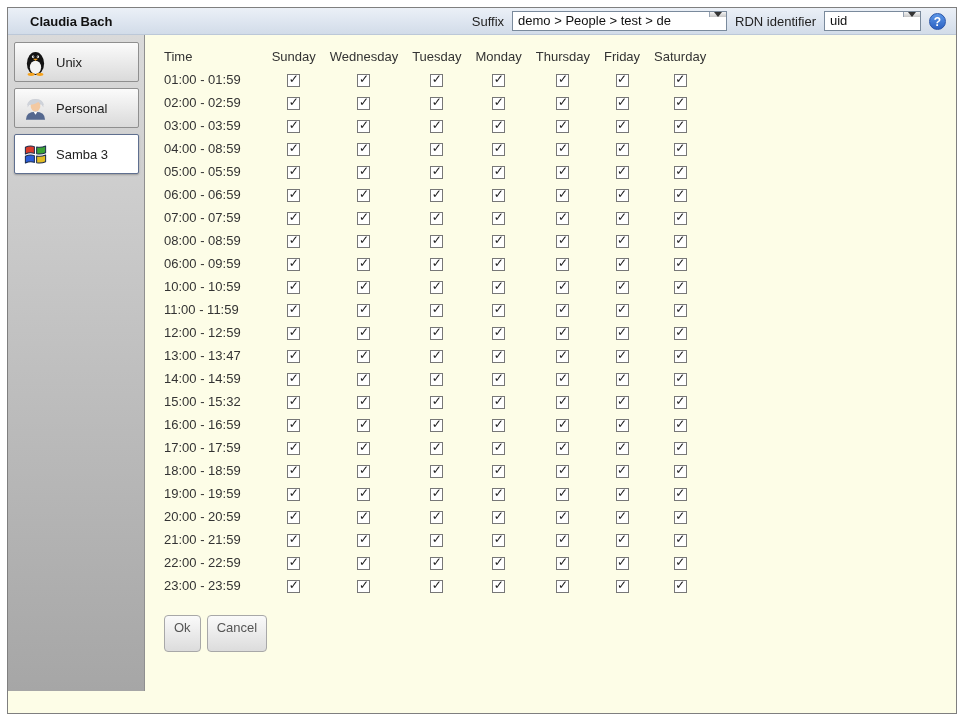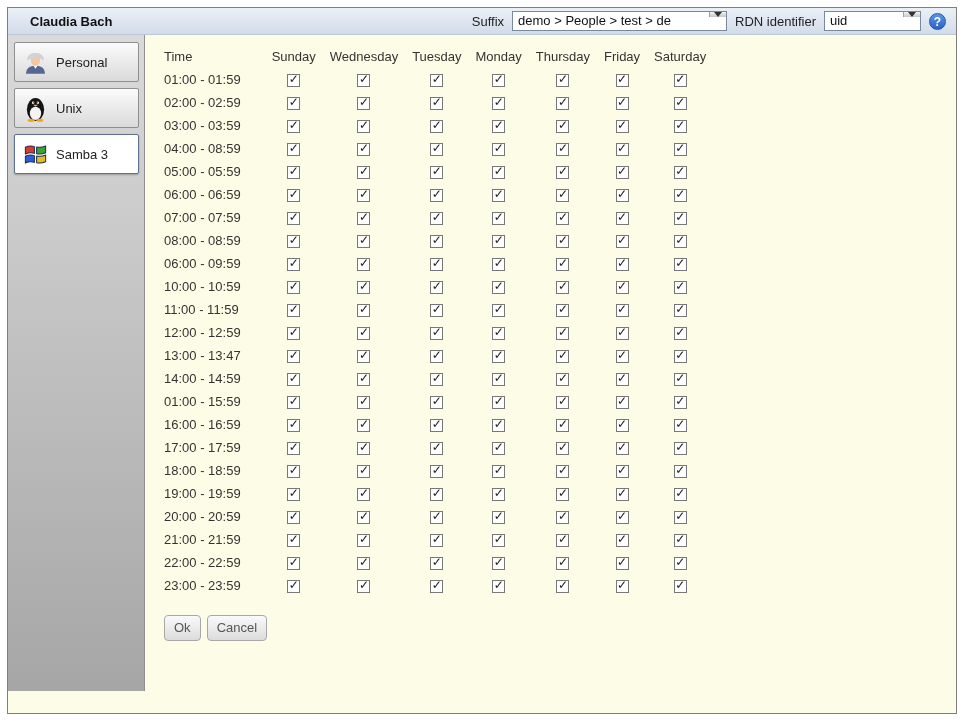--- a/index.html
+++ b/index.html
@@ -60,21 +60,21 @@
     appearance:none; -webkit-appearance:none; width:13px; height:13px; margin:0;
     background:#fff; border:1px solid #777; position:relative; vertical-align:middle; cursor:pointer;
   }
   input[type=checkbox]:checked::after {
     content:"\2713"; position:absolute; left:0.5px; top:-2px; font-size:12px; line-height:13px; color:#222;
   }
   .actions { margin-top:18px; display:flex; gap:6px; }
   .btn {
     font-family:"Liberation Sans", sans-serif; font-size:13px; color:#555;
     background:linear-gradient(#fafafa,#dcdcdc); border:1px solid #a8a8a8; border-radius:4px;
-    padding:4px 9px 5px 9px; cursor:pointer;
+    padding:4px 9px 16px 9px; cursor:pointer;
   }
 </style>
 </head>
 <body>
 
 <div class="window">
 
   <div class="titlebar">
     <span class="username">Claudia Bach</span>
     <div class="titlebar-right">
@@ -94,45 +94,45 @@
       </div>
       <span class="help-icon">?</span>
     </div>
   </div>
 
 
   <div class="bodyrow">
     <div class="sidebar">
         <div class="tab">
           <span class="tab-icon">
-            <svg viewBox="0 0 24 24" width="27" height="27">
-              <path d="M5 11 Q4.5 3.5 12 3.5 Q19.5 3.5 19 11 L17.5 8.5 L6.5 8.5 Z" fill="#c9ccd3"></path>
-              <ellipse cx="12" cy="9.8" rx="4.3" ry="4.9" fill="#f3c9a2"></ellipse>
-              <path d="M4.5 9 Q5 4 12 4 Q19 4 19.5 9 Q16 8 14.5 6.2 Q11 8.6 4.5 9 Z" fill="#cfd3da"></path>
-              <path d="M3.5 22 Q3.5 14.8 12 14.8 Q20.5 14.8 20.5 22 Z" fill="#55688f"></path>
-              <path d="M10.3 14.9 L12 17.6 L13.7 14.9 Z" fill="#ffffff"></path>
-            </svg>
-          </span>
-          <span class="tab-label">Personal</span>
-        </div>
-        <div class="tab">
-          <span class="tab-icon">
             <svg viewBox="0 0 24 26" width="25" height="27">
               <ellipse cx="12" cy="14" rx="8.3" ry="11" fill="#141414"></ellipse>
               <ellipse cx="12" cy="17.6" rx="5.4" ry="6.4" fill="#f4f4f4"></ellipse>
               <circle cx="9.7" cy="7.4" r="1.15" fill="#ffffff"></circle>
               <circle cx="14.3" cy="7.4" r="1.15" fill="#ffffff"></circle>
               <circle cx="9.95" cy="7.55" r="0.5" fill="#000000"></circle>
               <circle cx="14.05" cy="7.55" r="0.5" fill="#000000"></circle>
               <path d="M9.4 9.3 L14.6 9.3 L12 11.4 Z" fill="#f5a21d"></path>
               <ellipse cx="7.8" cy="24.4" rx="3.4" ry="1.5" fill="#f5a21d"></ellipse>
               <ellipse cx="16.2" cy="24.4" rx="3.4" ry="1.5" fill="#f5a21d"></ellipse>
             </svg>
           </span>
           <span class="tab-label">Unix</span>
+        </div>
+        <div class="tab">
+          <span class="tab-icon">
+            <svg viewBox="0 0 24 24" width="27" height="27">
+              <path d="M5 11 Q4.5 3.5 12 3.5 Q19.5 3.5 19 11 L17.5 8.5 L6.5 8.5 Z" fill="#c9ccd3"></path>
+              <ellipse cx="12" cy="9.8" rx="4.3" ry="4.9" fill="#f3c9a2"></ellipse>
+              <path d="M4.5 9 Q5 4 12 4 Q19 4 19.5 9 Q16 8 14.5 6.2 Q11 8.6 4.5 9 Z" fill="#cfd3da"></path>
+              <path d="M3.5 22 Q3.5 14.8 12 14.8 Q20.5 14.8 20.5 22 Z" fill="#55688f"></path>
+              <path d="M10.3 14.9 L12 17.6 L13.7 14.9 Z" fill="#ffffff"></path>
+            </svg>
+          </span>
+          <span class="tab-label">Personal</span>
         </div>
         <div class="tab active">
           <span class="tab-icon">
             <svg viewBox="0 0 24 24" width="27" height="27">
               <g stroke="#1c2c4c" stroke-width="0.9" stroke-linejoin="round">
                 <path d="M3 5.6 Q7 3.8 11 5 L11 11 Q7 9.8 3 11.6 Z" fill="#d93b2b"></path>
                 <path d="M13 5.3 Q17 6.3 21 4.4 L21 10.4 Q17 12.3 13 11.3 Z" fill="#3aa335"></path>
                 <path d="M3 13.6 Q7 11.8 11 13 L11 19 Q7 17.8 3 19.6 Z" fill="#2b5dd9"></path>
                 <path d="M13 13.3 Q17 14.3 21 12.4 L21 18.4 Q17 20.3 13 19.3 Z" fill="#e3bc23"></path>
               </g>
@@ -291,21 +291,21 @@
               <td class="time-cell">14:00 - 14:59</td>
               <td class="check-cell"><input type="checkbox" checked="" style=""></td>
               <td class="check-cell"><input type="checkbox" checked="" style=""></td>
               <td class="check-cell"><input type="checkbox" checked="" style=""></td>
               <td class="check-cell"><input type="checkbox" checked="" style=""></td>
               <td class="check-cell"><input type="checkbox" checked="" style=""></td>
               <td class="check-cell"><input type="checkbox" checked="" style=""></td>
               <td class="check-cell"><input type="checkbox" checked="" style=""></td>
             </tr>
             <tr>
-              <td class="time-cell">01:00 - 15:59</td>
+              <td class="time-cell">15:00 - 15:32</td>
               <td class="check-cell"><input type="checkbox" checked="" style=""></td>
               <td class="check-cell"><input type="checkbox" checked="" style=""></td>
               <td class="check-cell"><input type="checkbox" checked="" style=""></td>
               <td class="check-cell"><input type="checkbox" checked="" style=""></td>
               <td class="check-cell"><input type="checkbox" checked="" style=""></td>
               <td class="check-cell"><input type="checkbox" checked="" style=""></td>
               <td class="check-cell"><input type="checkbox" checked="" style=""></td>
             </tr>
             <tr>
               <td class="time-cell">16:00 - 16:59</td>

